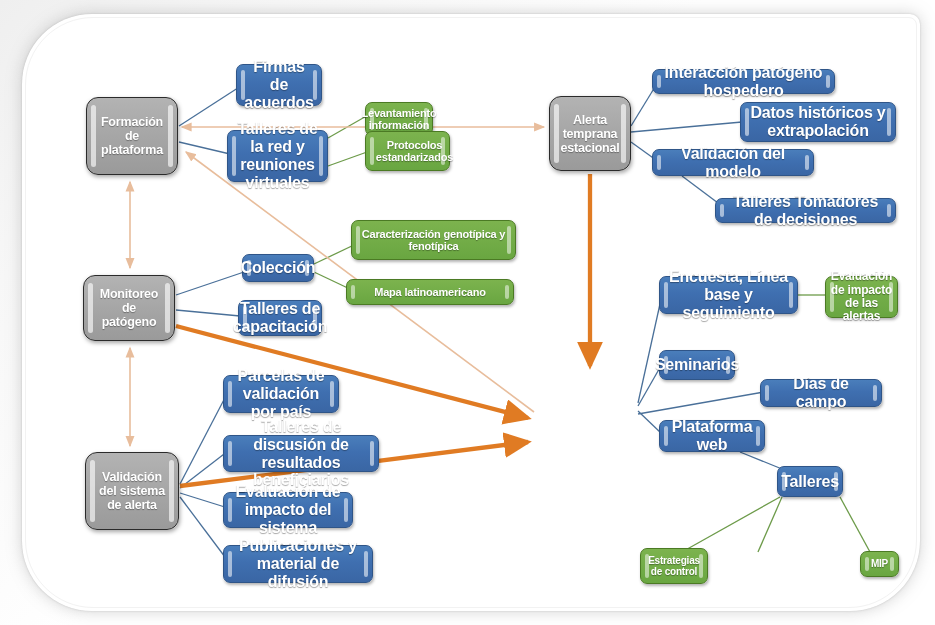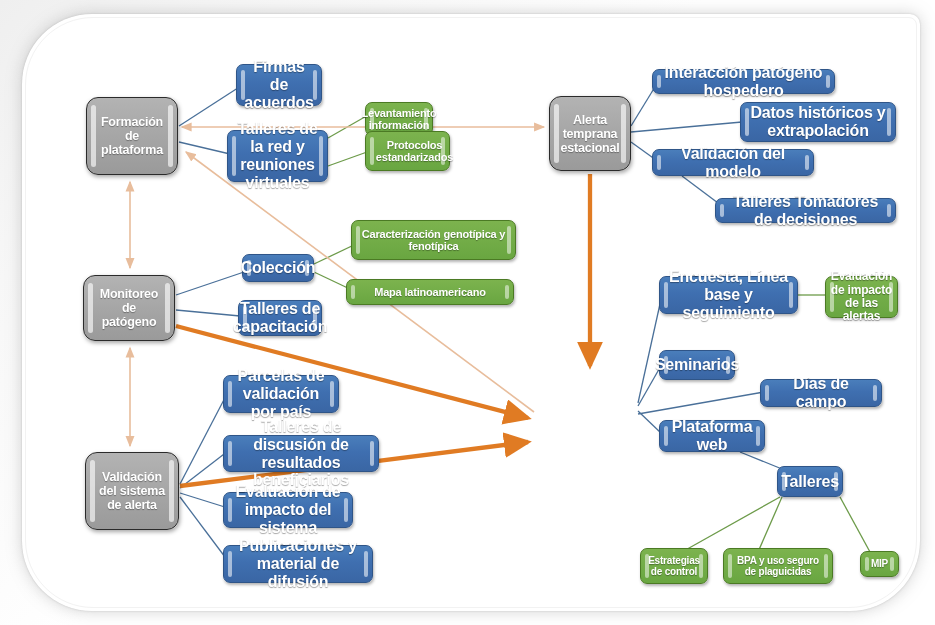--- a/index.html
+++ b/index.html
@@ -171,16 +171,15 @@
     <div class="node blue" style="left:201px;top:531px;width:150px;height:38px;">Publicaciones y material de difusión</div>
 
     <div class="node blue" style="left:637px;top:262px;width:139px;height:38px;">Encuesta, Línea base y seguimiento</div>
     <div class="node green" style="left:803px;top:262px;width:73px;height:42px;font-size:12px;">Evaluación de impacto de las alertas</div>
     <div class="node blue" style="left:637px;top:336px;width:76px;height:30px;">Seminarios</div>
     <div class="node blue" style="left:738px;top:365px;width:122px;height:28px;">Días de campo</div>
     <div class="node blue" style="left:637px;top:406px;width:106px;height:32px;">Plataforma web</div>
     <div class="node blue" style="left:755px;top:452px;width:66px;height:31px;">Talleres</div>
 
     <div class="node green" style="left:618px;top:534px;width:68px;height:36px;font-size:10px;">Estrategias de control</div>
-    <div class="node green" style="left:701px;top:534px;width:110px;height:36px;font-size:10px;">BPA y uso seguro de plaguicidas</div>
     <div class="node green" style="left:838px;top:537px;width:39px;height:26px;font-size:10px;">MIP</div>
   </div>
 </div>
 
 </body></html>

